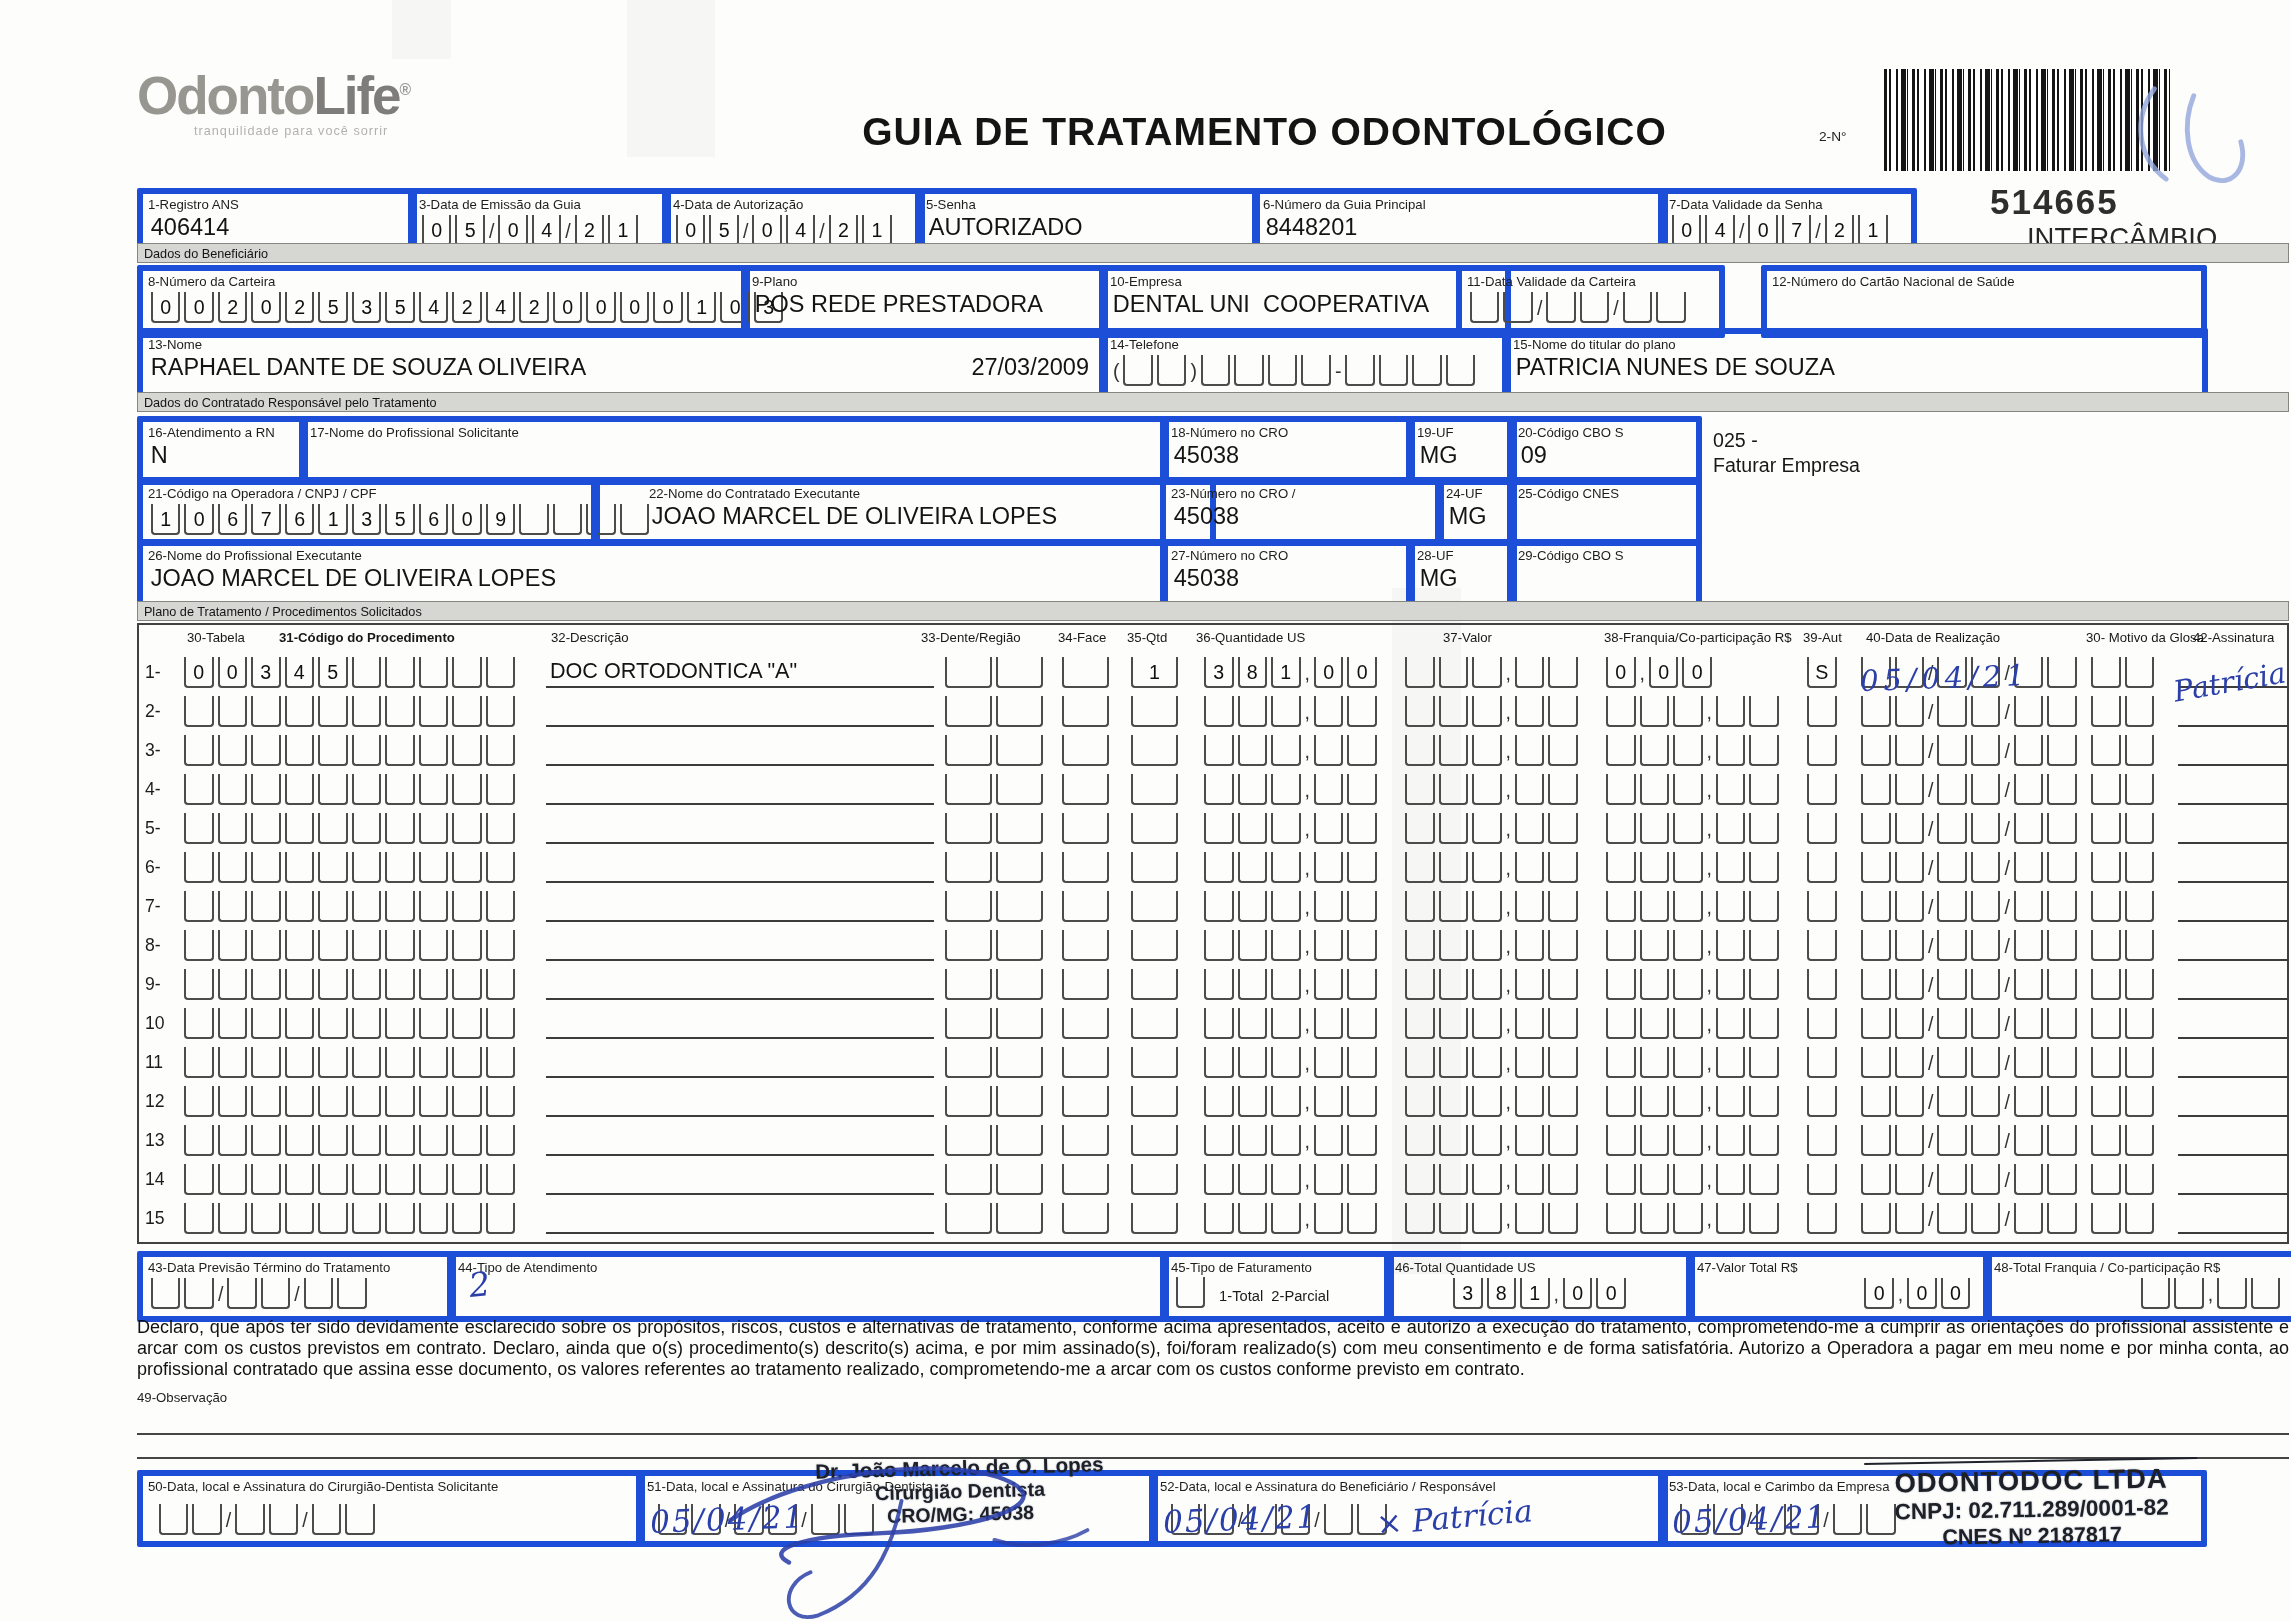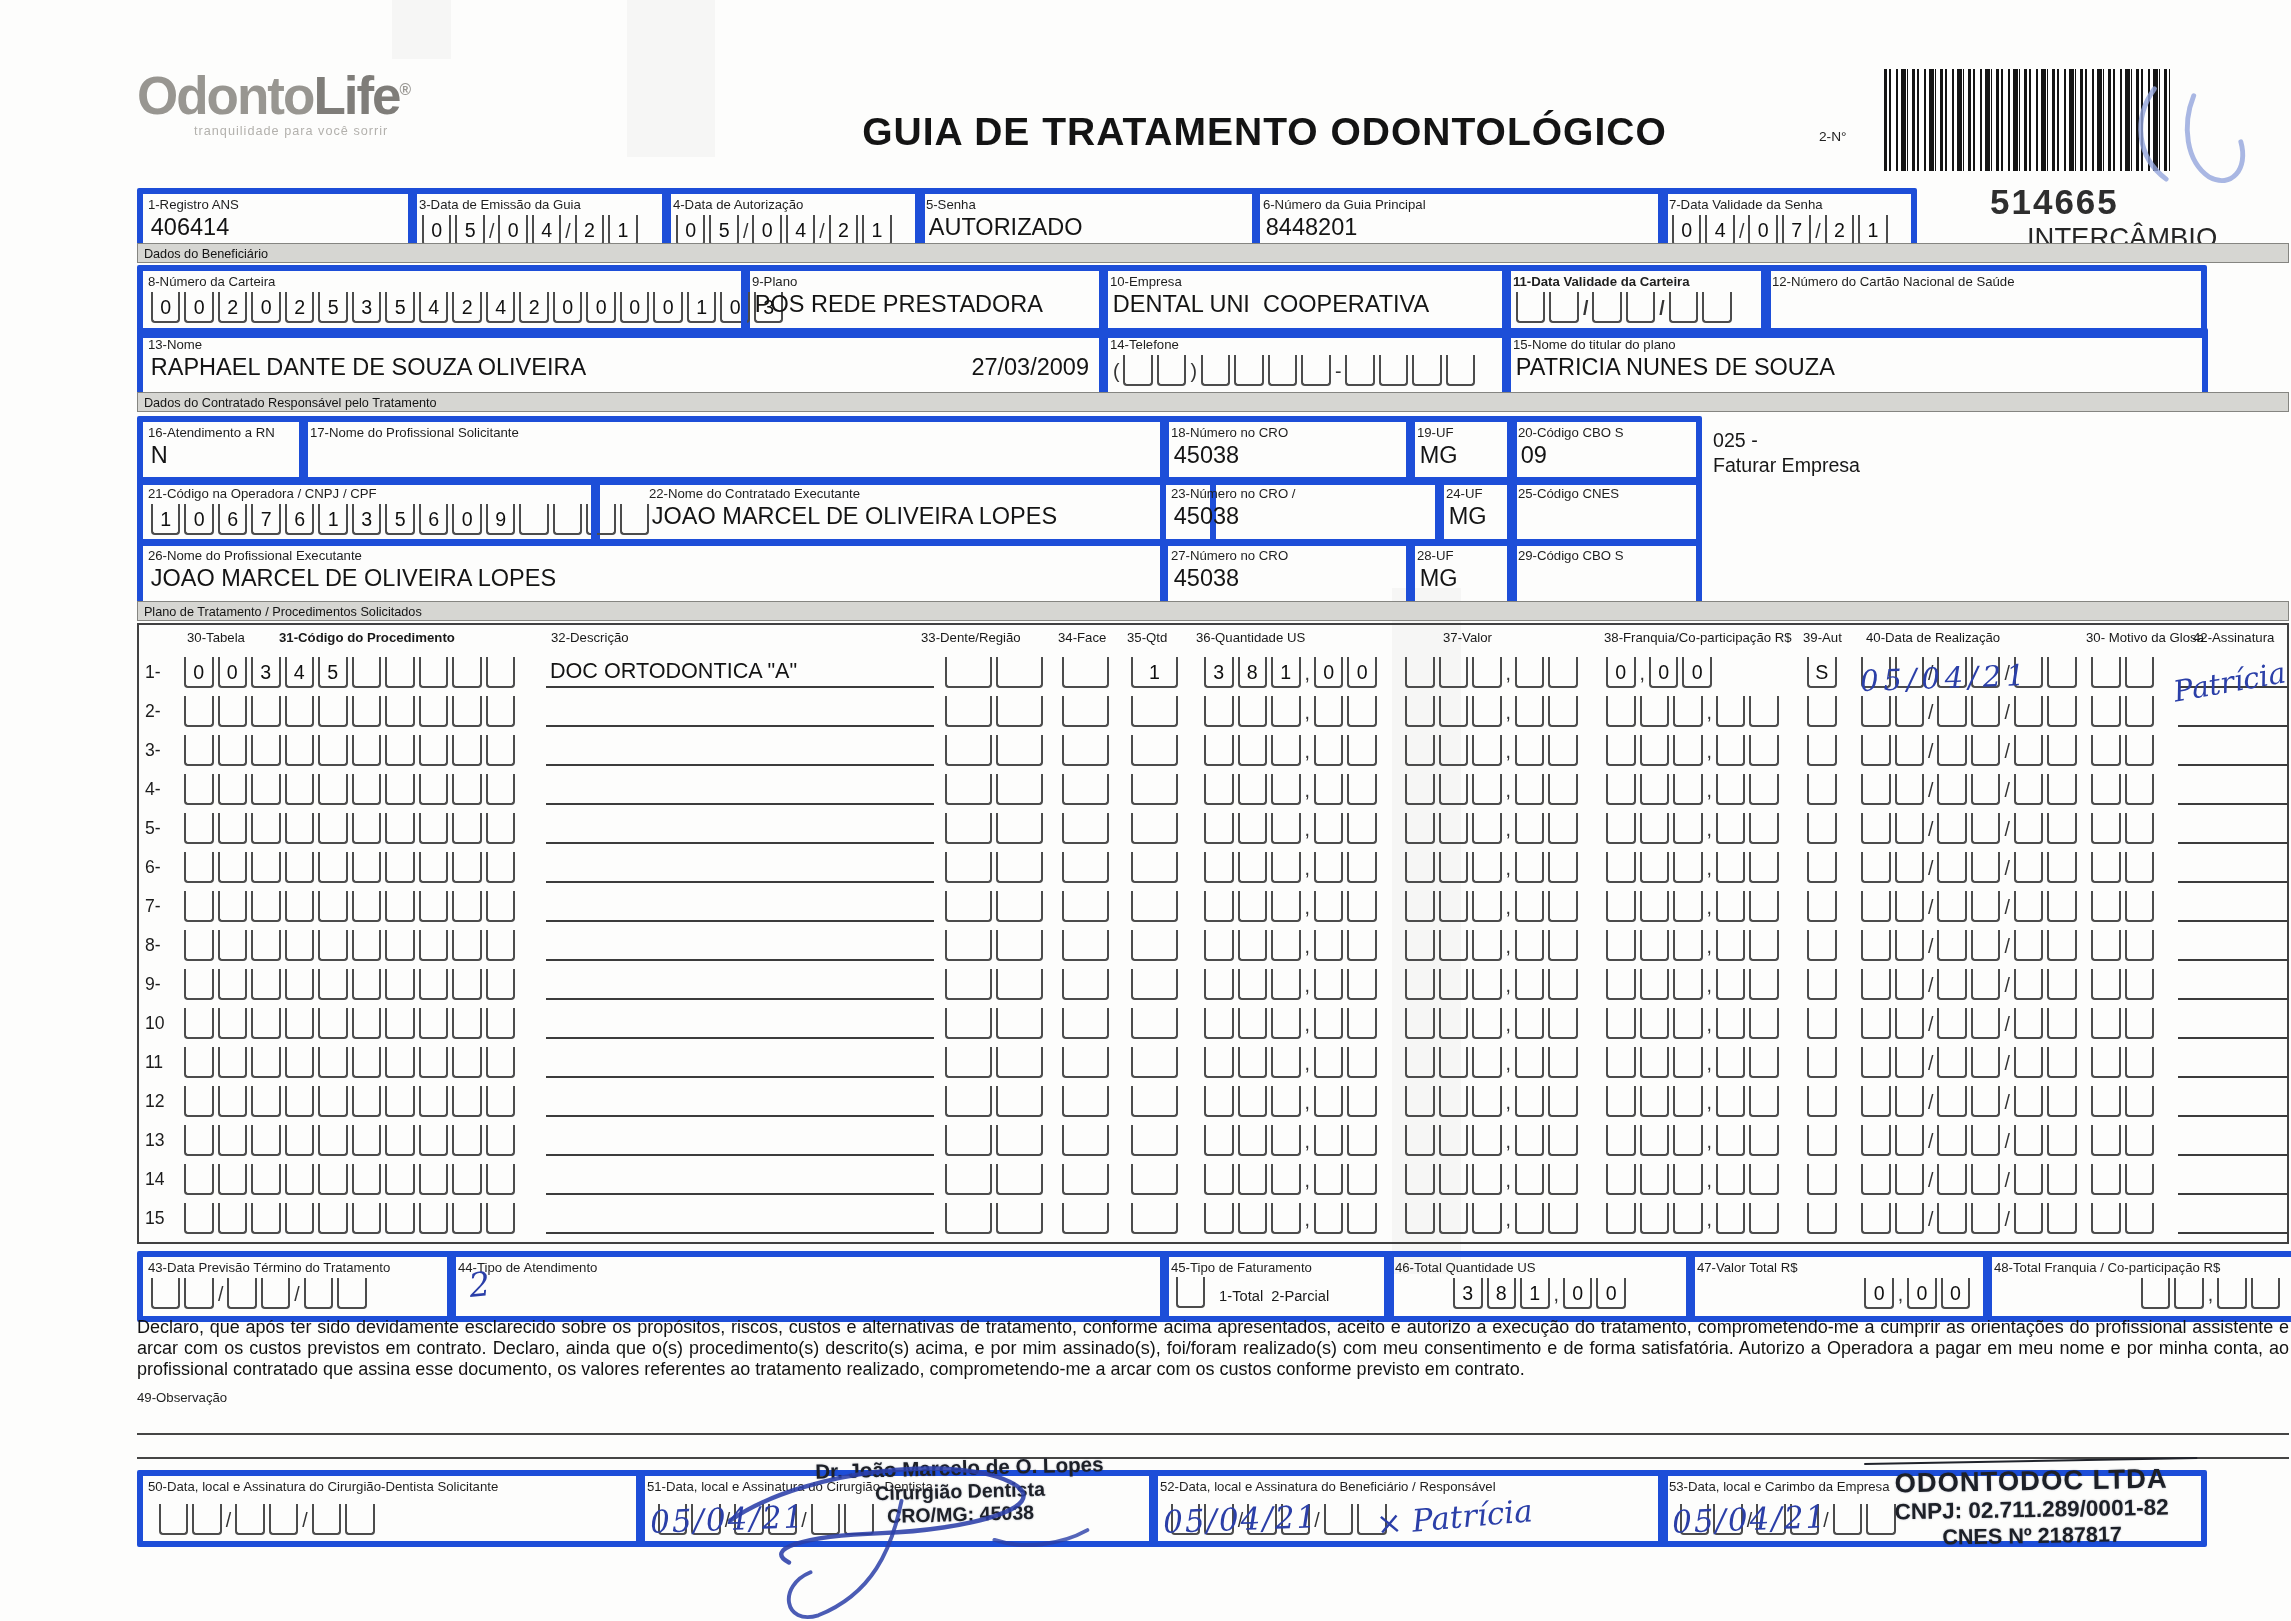--- a/index.html
+++ b/index.html
@@ -153,21 +153,21 @@
     <div class="fcomb"><span class="cbox">0</span><span class="cbox">0</span><span class="cbox">2</span><span class="cbox">0</span><span class="cbox">2</span><span class="cbox">5</span><span class="cbox">3</span><span class="cbox">5</span><span class="cbox">4</span><span class="cbox">2</span><span class="cbox">4</span><span class="cbox">2</span><span class="cbox">0</span><span class="cbox">0</span><span class="cbox">0</span><span class="cbox">0</span><span class="cbox">1</span><span class="cbox">0</span><span class="cbox">3</span></div>
   </div>
   <div class="fbox" style="left:741px;top:265px;width:355px;height:61px;">
     <div class="flabel">9-Plano</div>
     <div class="fvalue">POS REDE PRESTADORA</div>
   </div>
   <div class="fbox" style="left:1099px;top:265px;width:400px;height:61px;">
     <div class="flabel">10-Empresa</div>
     <div class="fvalue">DENTAL UNI  COOPERATIVA</div>
   </div>
-  <div class="fbox" style="left:1502px;top:265px;width:257px;height:61px;font-weight:bold;">
+  <div class="fbox" style="left:1456px;top:265px;width:257px;height:61px;">
     <div class="flabel">11-Data Validade da Carteira</div>
     <div class="fcomb"><span class="cbox"></span><span class="cbox"></span><span class="csep">/</span><span class="cbox"></span><span class="cbox"></span><span class="csep">/</span><span class="cbox"></span><span class="cbox"></span></div>
   </div>
   <div class="fbox" style="left:1761px;top:265px;width:434px;height:61px;">
     <div class="flabel">12-Número do Cartão Nacional de Saúde</div>
     <div class="fvalue"></div>
   </div>
 
   <div class="fbox" style="left:137px;top:328px;width:959px;height:61px;">
     <div class="flabel">13-Nome</div>

